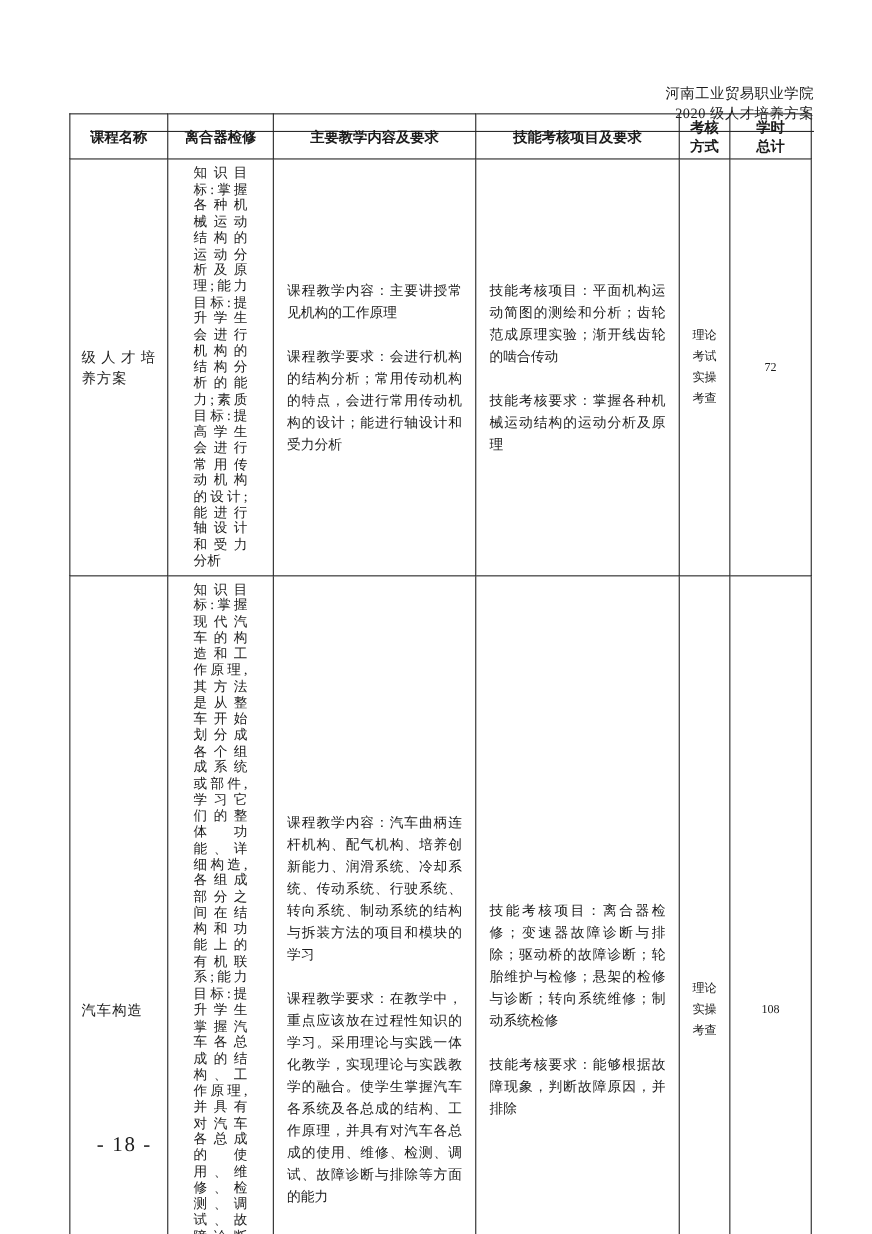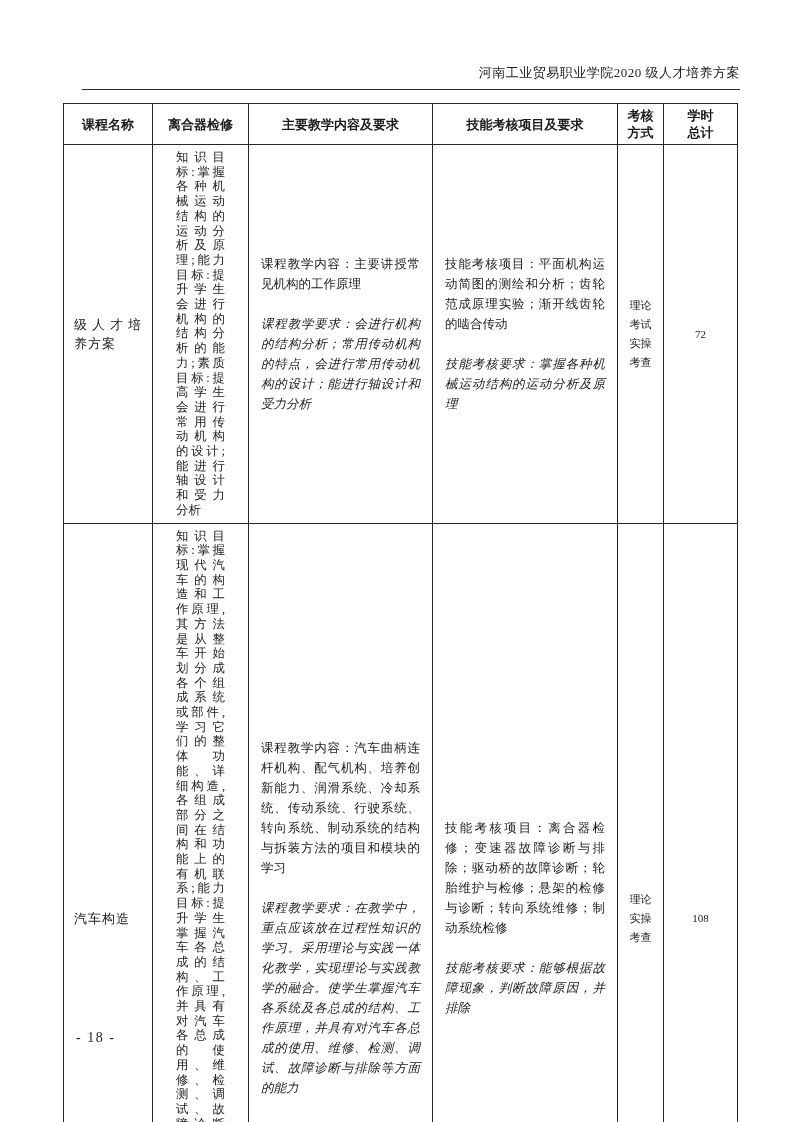--- a/index.html
+++ b/index.html
@@ -6,29 +6,30 @@
   body {
     width: 793px; height: 1122px;
     position: relative;
     background: #ffffff;
     color: #1b1b1b;
     font-family: "Liberation Serif", "DejaVu Serif", serif;
     overflow: hidden;
   }
   .running-header {
     position: absolute;
-    left: 82px; top: 64px;
+    left: 82px; top: 76px;
     width: 658px;
     display: flex;
     justify-content: flex-end;
     align-items: flex-end;
     border-bottom: 1.5px solid #2b2b2b;
     padding-bottom: 7px;
     font-size: 13px;
     letter-spacing: 0.5px;
+    flex-direction: column;
   }
   .running-header .hleft { padding-left: 3px; }
   .course-table {
     position: absolute;
     left: 63px; top: 103px;
     width: 674px;
     border-collapse: collapse;
     table-layout: fixed;
     border: 1.5px solid #262626;
   }
@@ -60,35 +61,35 @@
     text-align: justify;
     padding: 5px 23px;
     line-height: 14.7px;
   }
   td.cell-paras {
     font-size: 12.5px;
     text-align: justify;
     padding: 22px 12px;
     line-height: 20px;
   }
-  td.cell-paras .para + .para { margin-top: 20px; font-style: italic; }
+  td.cell-paras .para + .para { margin-top: 20px; }
   td.cell-method {
     font-size: 11px;
     text-align: center;
     padding: 0 3px;
     line-height: 19px;
   }
   td.cell-hours {
     font-size: 11px;
     text-align: center;
   }
   .page-footer {
     position: absolute;
-    left: 76px; top: 1030px;
-    font-size: 14px;
+    left: 88px; top: 1030px;
+    font-size: 19px;
     letter-spacing: 1.5px;
   }
 </style>
 </head>
 <body>
 
 <div class="running-header">
   <span class="hleft">河南工业贸易职业学院</span>
   <span class="hright">2020 级人才培养方案</span>
 </div>

